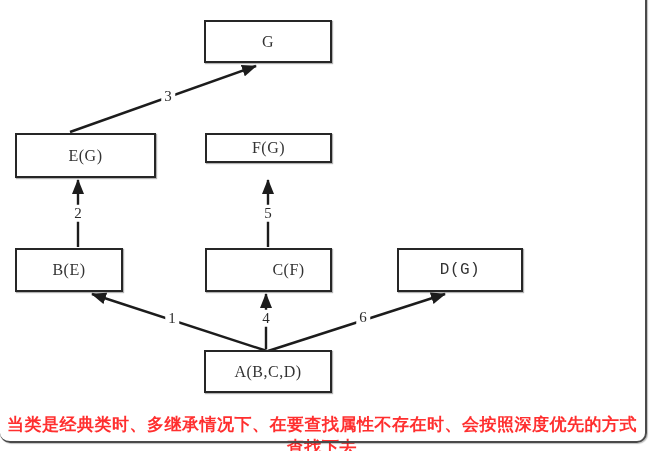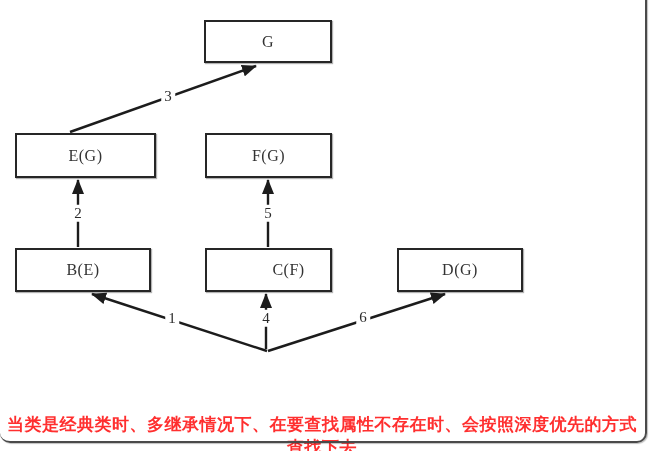--- a/index.html
+++ b/index.html
@@ -44,24 +44,24 @@
     box-shadow: 1px 1px 1px rgba(0,0,0,0.3);
     display: flex;
     align-items: center;
     justify-content: center;
     font-size: 16px;
     color: #333333;
     letter-spacing: 0.5px;
   }
   .node-g   { left: 204px; top: 20px;  width: 128px; height: 43px; }
   .node-e   { left: 15px;  top: 133px; width: 141px; height: 45px; }
-  .node-f   { left: 205px; top: 133px; width: 127px; height: 45px; }
-  .node-b   { left: 15px;  top: 248px; width: 136px; height: 44px; }
+  .node-f   { left: 205px; top: 133px; width: 127px; height: 30px; }
+  .node-b   { left: 15px;  top: 248px; width: 108px; height: 44px; }
   .node-c   { left: 205px; top: 248px; width: 127px; height: 44px; padding-left: 40px; }
-  .node-d   { left: 397px; top: 248px; width: 126px; height: 44px; }
+  .node-d   { left: 397px; top: 248px; width: 126px; height: 44px; font-family: Liberation Mono, monospace; }
   .node-a   { left: 204px; top: 350px; width: 128px; height: 43px; }
   .edge-label {
     position: absolute;
     transform: translate(-50%, -50%);
     background: #ffffff;
     padding: 0 3px;
     font-size: 15px;
     color: #2b2b2b;
     line-height: 1.1;
   }
@@ -115,20 +115,23 @@
   </div>
   <div class="node node-b">
     <span>B(E)</span>
   </div>
   <div class="node node-c">
     <span>C(F)</span>
   </div>
   <div class="node node-d">
     <span>D(G)</span>
   </div>
+  <div class="node node-a">
+    <span>A(B,C,D)</span>
+  </div>
 
   <div class="edge-label lbl-1">1</div>
   <div class="edge-label lbl-2">2</div>
   <div class="edge-label lbl-3">3</div>
   <div class="edge-label lbl-4">4</div>
   <div class="edge-label lbl-5">5</div>
   <div class="edge-label lbl-6">6</div>
 
   <div class="caption">当类是经典类时、多继承情况下、在要查找属性不存在时、会按照深度优先的方式查找下去</div>
 

